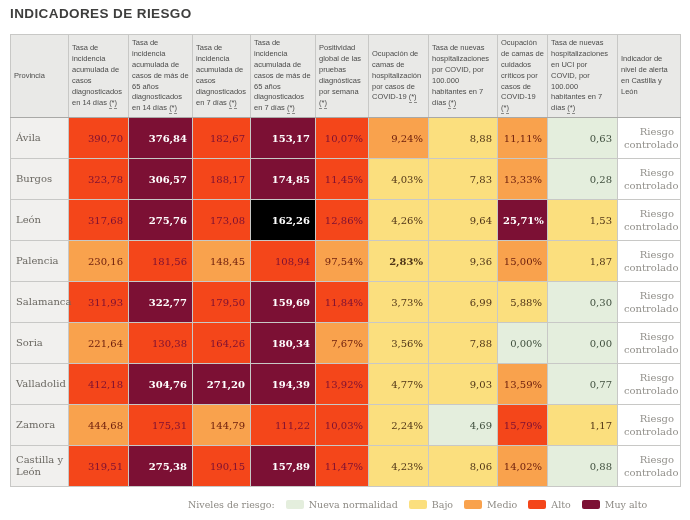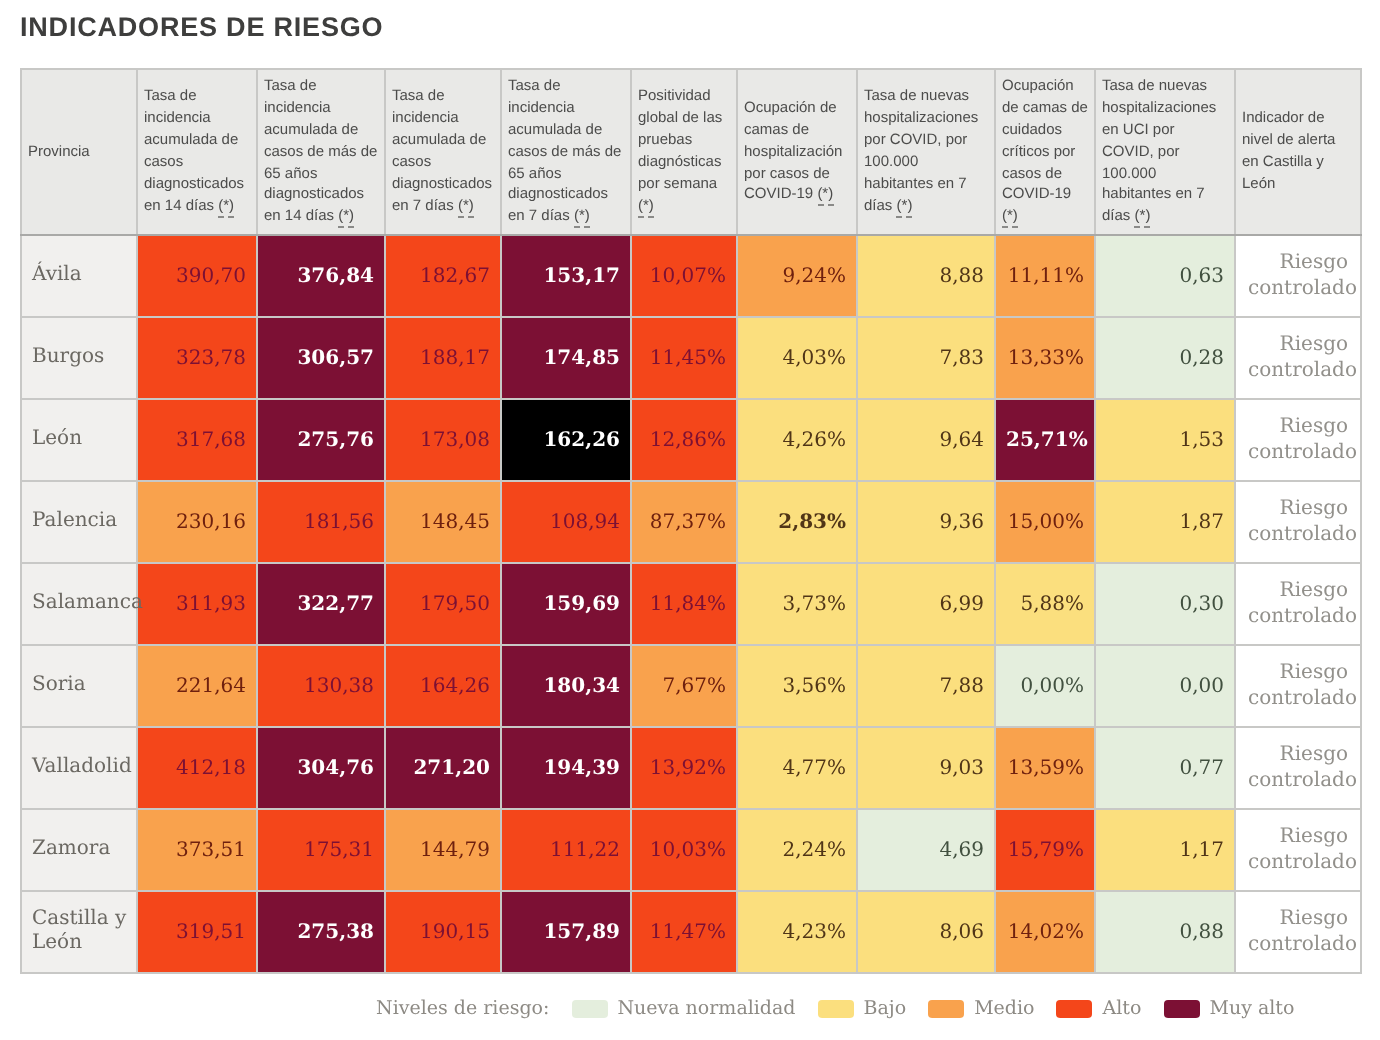--- a/index.html
+++ b/index.html
@@ -123,21 +123,21 @@
         <td class="value lv-muy_alto" style="background: rgb(124, 16, 52);">25,71%</td>
         <td class="value lv-bajo" style="background: rgb(251, 223, 126);">1,53</td>
         <td class="alert">Riesgo controlado</td>
       </tr>
       <tr>
         <td class="province">Palencia</td>
         <td class="value lv-medio" style="background: rgb(249, 162, 77);">230,16</td>
         <td class="value lv-alto" style="background: rgb(244, 70, 26);">181,56</td>
         <td class="value lv-medio" style="background: rgb(249, 162, 77);">148,45</td>
         <td class="value lv-alto" style="background: rgb(244, 70, 26);">108,94</td>
-        <td class="value lv-medio" style="background: rgb(249, 162, 77);">87,37%</td>
+        <td class="value lv-medio" style="background: rgb(249, 162, 77);">97,54%</td>
         <td class="value lv-bajo" style="background: rgb(251, 223, 126); font-weight: bold;">2,83%</td>
         <td class="value lv-bajo" style="background: rgb(251, 223, 126);">9,36</td>
         <td class="value lv-medio" style="background: rgb(249, 162, 77);">15,00%</td>
         <td class="value lv-bajo" style="background: rgb(251, 223, 126);">1,87</td>
         <td class="alert">Riesgo controlado</td>
       </tr>
       <tr>
         <td class="province">Salamanca</td>
         <td class="value lv-alto" style="background: rgb(244, 70, 26);">311,93</td>
         <td class="value lv-muy_alto" style="background: rgb(124, 16, 52);">322,77</td>
@@ -171,21 +171,21 @@
         <td class="value lv-muy_alto" style="background: rgb(124, 16, 52);">194,39</td>
         <td class="value lv-alto" style="background: rgb(244, 70, 26);">13,92%</td>
         <td class="value lv-bajo" style="background: rgb(251, 223, 126);">4,77%</td>
         <td class="value lv-bajo" style="background: rgb(251, 223, 126);">9,03</td>
         <td class="value lv-medio" style="background: rgb(249, 162, 77);">13,59%</td>
         <td class="value lv-nueva" style="background: rgb(228, 238, 221);">0,77</td>
         <td class="alert">Riesgo controlado</td>
       </tr>
       <tr>
         <td class="province">Zamora</td>
-        <td class="value lv-medio" style="background: rgb(249, 162, 77);">373,51</td>
+        <td class="value lv-medio" style="background: rgb(249, 162, 77);">444,68</td>
         <td class="value lv-alto" style="background: rgb(244, 70, 26);">175,31</td>
         <td class="value lv-medio" style="background: rgb(249, 162, 77);">144,79</td>
         <td class="value lv-alto" style="background: rgb(244, 70, 26);">111,22</td>
         <td class="value lv-alto" style="background: rgb(244, 70, 26);">10,03%</td>
         <td class="value lv-bajo" style="background: rgb(251, 223, 126);">2,24%</td>
         <td class="value lv-nueva" style="background: rgb(228, 238, 221);">4,69</td>
         <td class="value lv-alto" style="background: rgb(244, 70, 26);">15,79%</td>
         <td class="value lv-bajo" style="background: rgb(251, 223, 126);">1,17</td>
         <td class="alert">Riesgo controlado</td>
       </tr>

